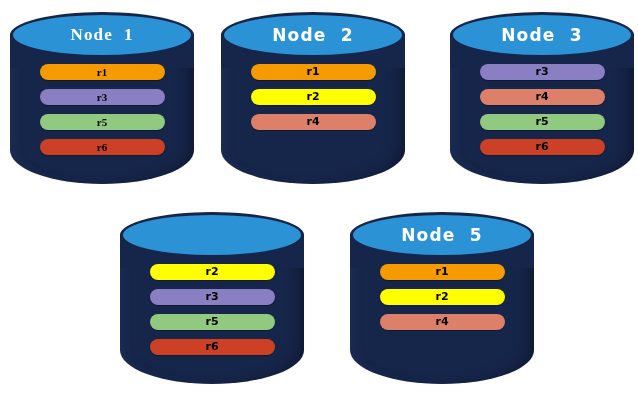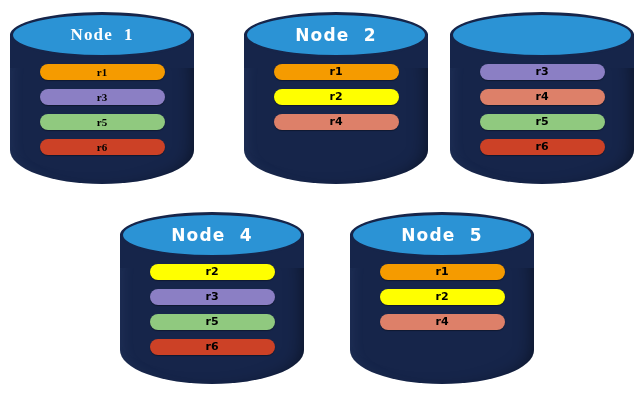--- a/index.html
+++ b/index.html
@@ -97,21 +97,21 @@
     border-radius: 8px;
     text-align: center;
     font-size: 11px;
     font-weight: bold;
     color: #000000;
     box-shadow: 0 1px 1px rgba(0,0,0,0.35);
   }
 
   
   #node-1 { left: 10px;  top: 12px; font-family: Liberation Serif, serif;  }
-  #node-2 { left: 244px; top: 12px;  }
+  #node-2 { left: 221px; top: 12px;  }
   #node-3 { left: 450px; top: 12px;  }
   #node-4 { left: 120px; top: 212px; }
   #node-5 { left: 350px; top: 212px; }
 </style>
 </head>
 <body style="background: rgb(255, 255, 255);">
 
 <div id="diagram">
 
   <div class="node" id="node-1">
@@ -136,33 +136,33 @@
         <div class="replica" style="background: rgb(245, 155, 0); color: rgb(0, 0, 0);">r1</div>
         <div class="replica" style="background: rgb(255, 255, 0); color: rgb(0, 0, 0);">r2</div>
         <div class="replica" style="background: rgb(221, 128, 105); color: rgb(0, 0, 0);">r4</div>
       </div>
   </div>
 
   <div class="node" id="node-3">
     <div class="cyl-body" style="background: rgb(22, 37, 74);"></div>
     <div class="cyl-body-top-cut" style="background: rgb(22, 37, 74);"></div>
     <div class="cyl-top" style="background: rgb(43, 147, 213); border-color: rgb(22, 37, 74);"></div>
+    <div class="node-title" style="color: rgb(255, 255, 255);">Node  3</div>
     <div class="replica-stack">
         <div class="replica" style="background: rgb(139, 127, 196); color: rgb(0, 0, 0);">r3</div>
         <div class="replica" style="background: rgb(221, 128, 105); color: rgb(0, 0, 0);">r4</div>
         <div class="replica" style="background: rgb(144, 201, 127); color: rgb(0, 0, 0);">r5</div>
         <div class="replica" style="background: rgb(204, 65, 38); color: rgb(0, 0, 0);">r6</div>
       </div>
   </div>
 
   <div class="node" id="node-4">
     <div class="cyl-body" style="background: rgb(22, 37, 74);"></div>
     <div class="cyl-body-top-cut" style="background: rgb(22, 37, 74);"></div>
     <div class="cyl-top" style="background: rgb(43, 147, 213); border-color: rgb(22, 37, 74);"></div>
-    <div class="node-title" style="color: rgb(255, 255, 255);">Node  4</div>
     <div class="replica-stack">
         <div class="replica" style="background: rgb(255, 255, 0); color: rgb(0, 0, 0);">r2</div>
         <div class="replica" style="background: rgb(139, 127, 196); color: rgb(0, 0, 0);">r3</div>
         <div class="replica" style="background: rgb(144, 201, 127); color: rgb(0, 0, 0);">r5</div>
         <div class="replica" style="background: rgb(204, 65, 38); color: rgb(0, 0, 0);">r6</div>
       </div>
   </div>
 
   <div class="node" id="node-5">
     <div class="cyl-body" style="background: rgb(22, 37, 74);"></div>

